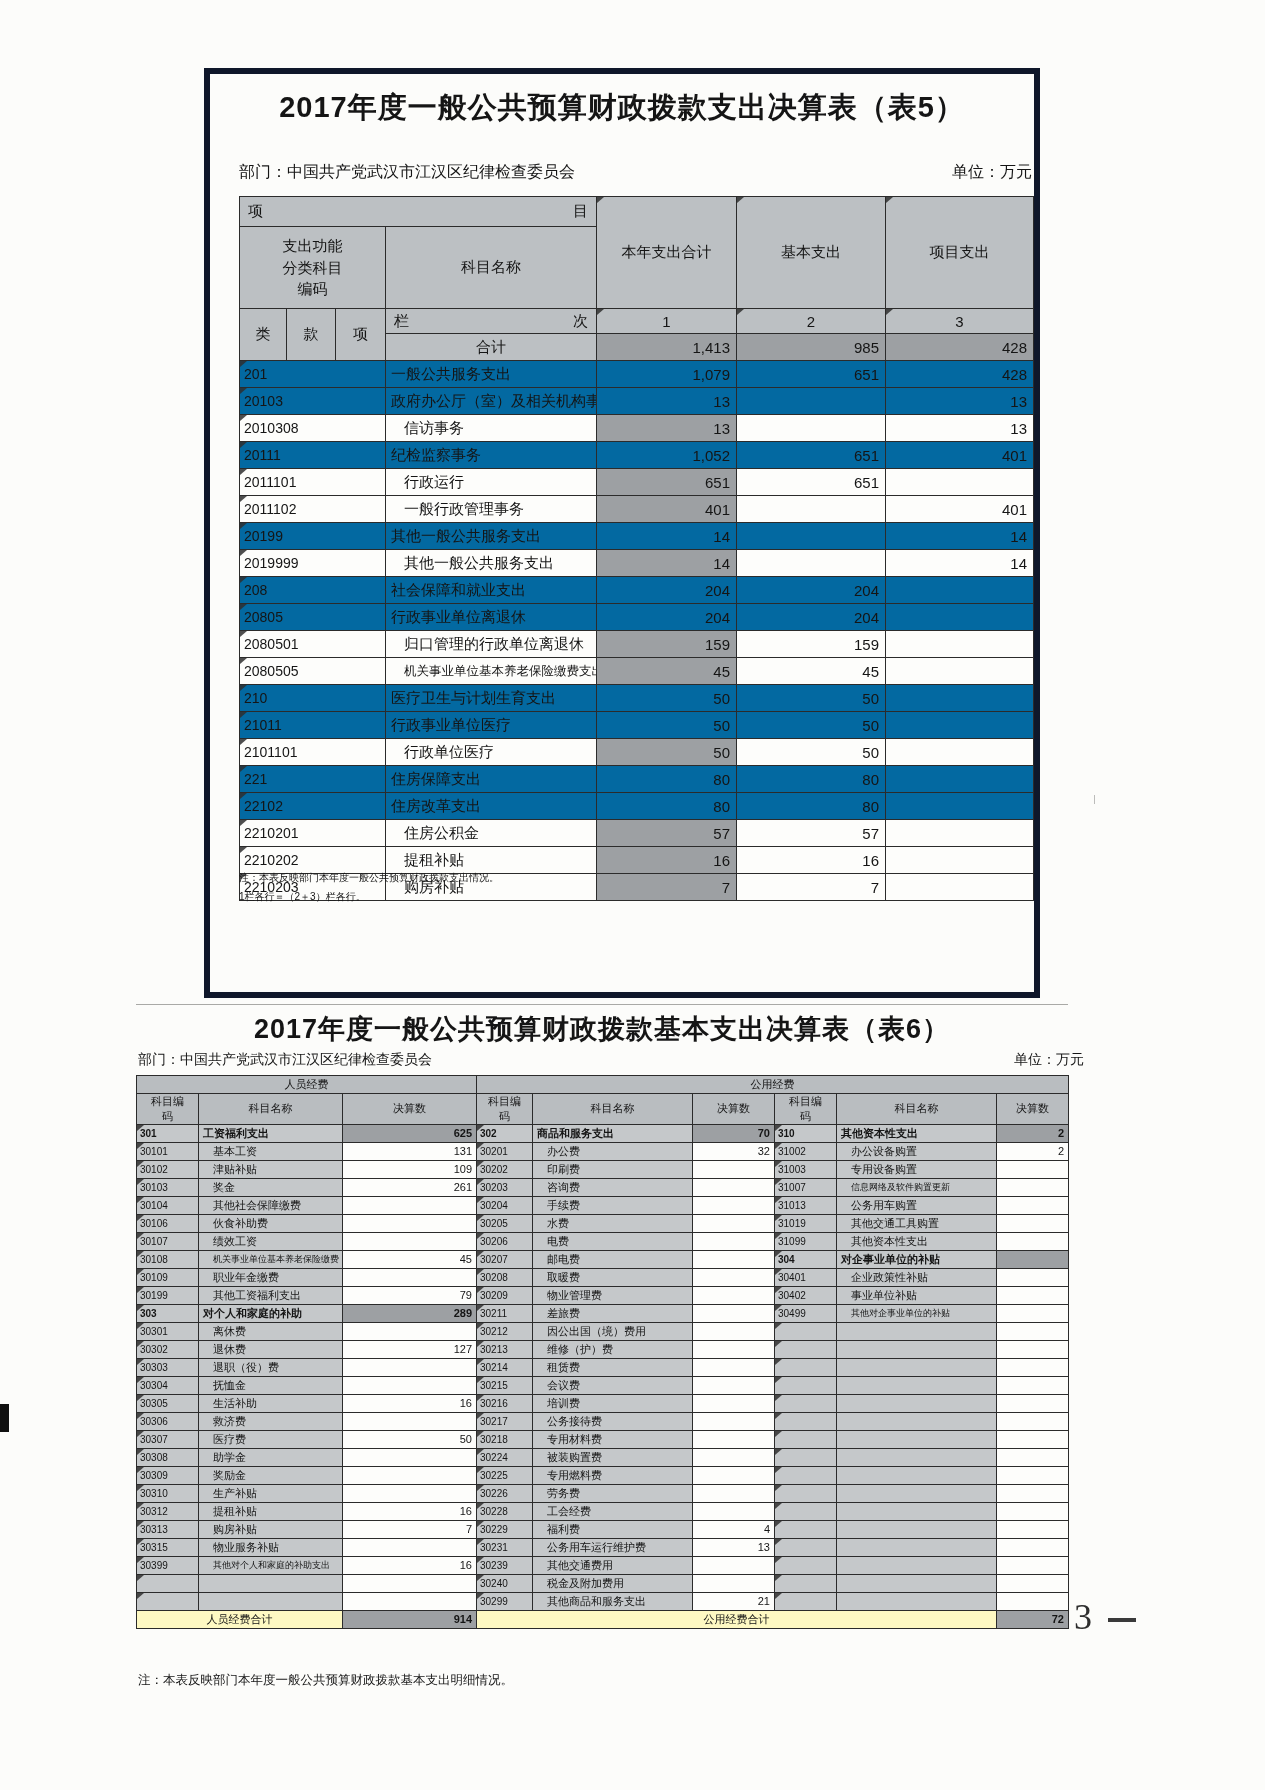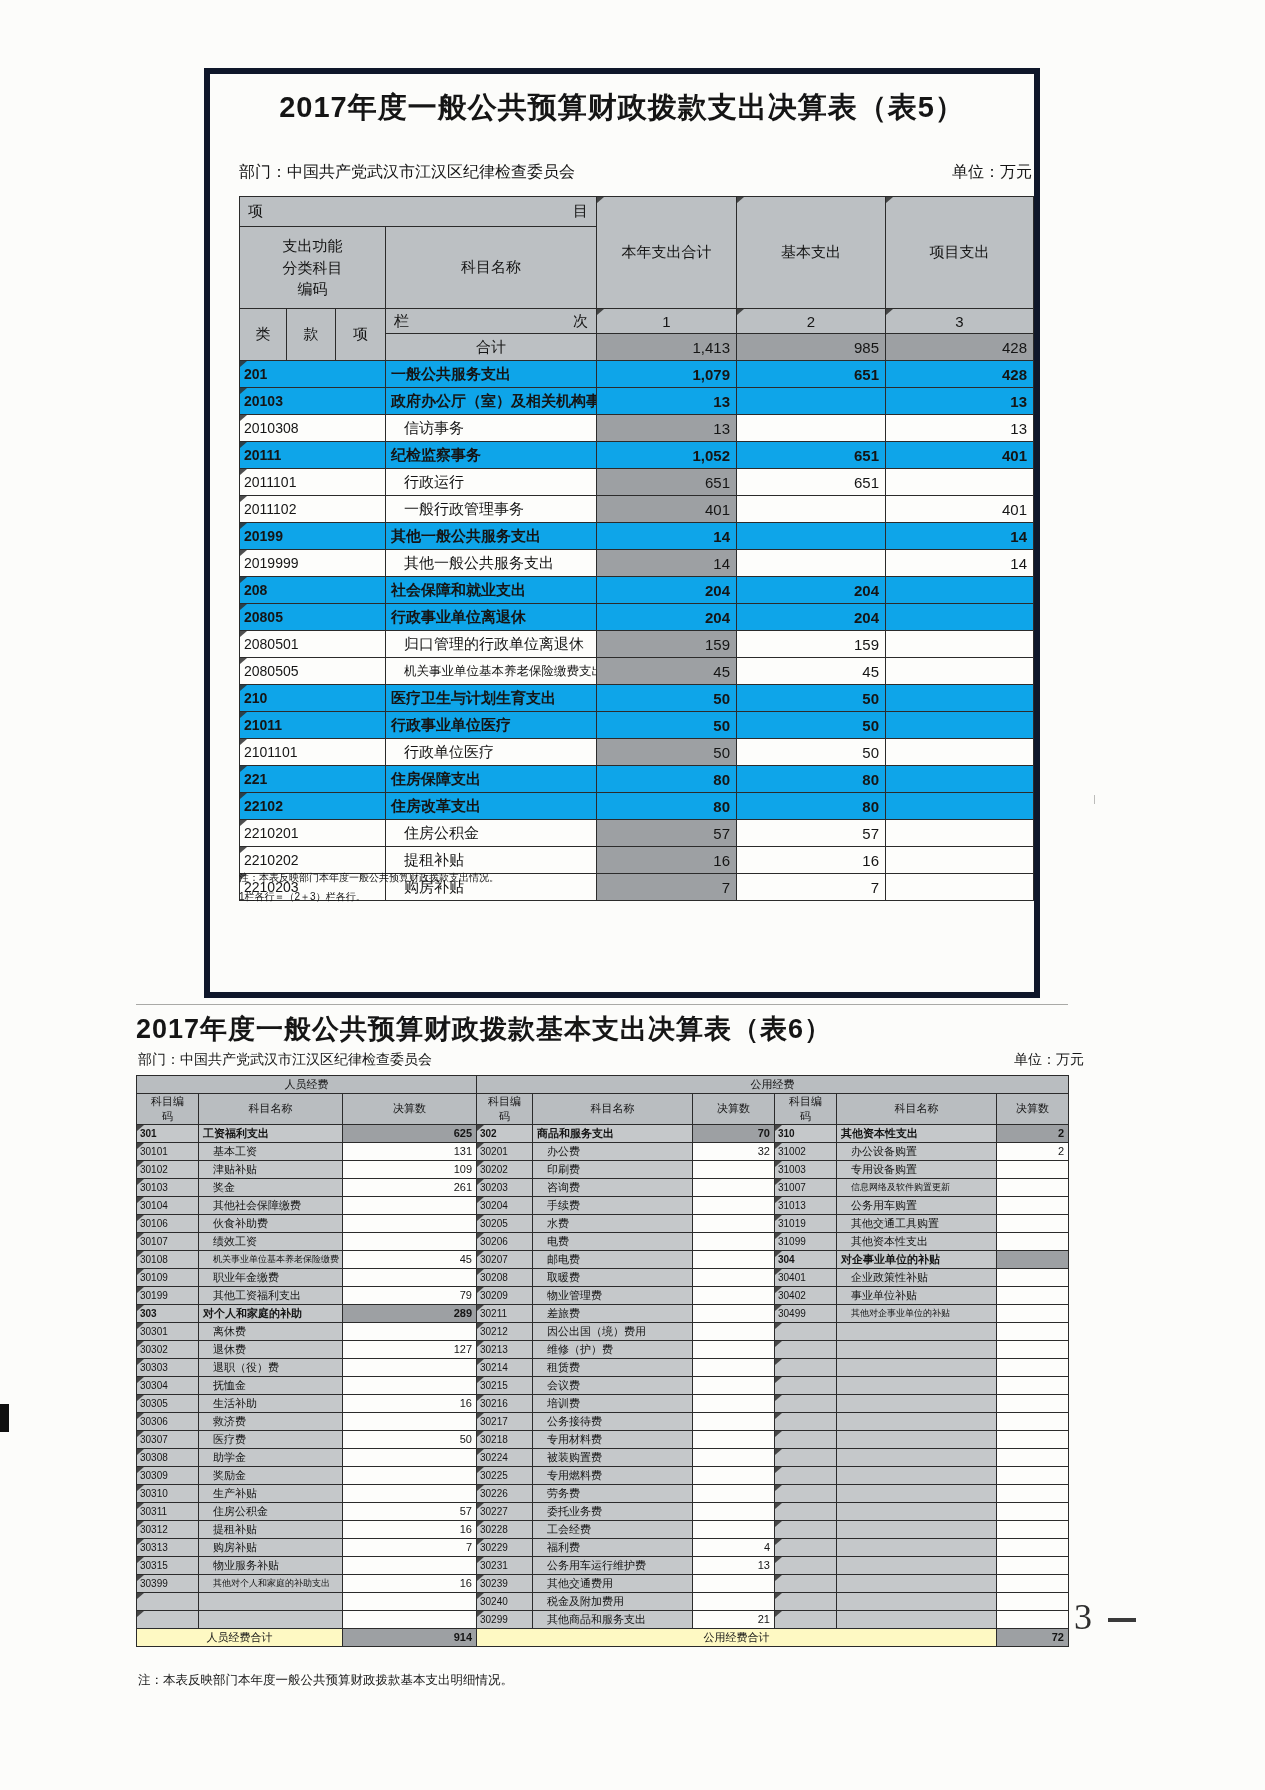--- a/index.html
+++ b/index.html
@@ -28,33 +28,33 @@
   .sp span{border:none;}
   .ch{white-space:pre-line;text-align:center;line-height:1.45;font-size:15px;}
   .nh{text-align:center;}
   .vh{text-align:center;font-size:15px;}
   .cen{text-align:center;}
   #t5 td.code{font-size:14px;padding-left:4px;}
   #t5 td.name{padding-left:5px;}
   #t5 td.name.ind{padding-left:18px;}
   #t5 td.name.sm{font-size:12.5px;}
   #t5 td.v{text-align:right;padding-right:6px;}
-  #t5 tr.cat td{background:#0ea5e9;font-weight:bold;}
+  #t5 tr.cat td{background:#0369a1;font-weight:normal;}
   #t5 tr.det td{background:#fdfdfb;}
   #t5 tr.det td.dkc{background:#9da0a3;}
   #t5 td.dkc{background:#9da0a3;}
   .t5notes{position:absolute;left:29px;top:794px;font-size:10px;line-height:1.9;}
 
   
   .wedge:before{content:"";position:absolute;left:0;top:0;border-style:solid;
                 border-width:6px 7px 0 0;border-color:#2f2f2f transparent transparent transparent;opacity:.85;}
 
   
   .t6box{position:absolute;left:136px;top:1004px;width:932px;border-top:1px solid #a9a9a6;}
-  .t6title{position:absolute;left:0;right:0;top:6px;font-size:27px;font-weight:bold;letter-spacing:1px;}
+  .t6title{position:absolute;left:0;right:0;top:6px;text-align:center;font-size:27px;font-weight:bold;letter-spacing:1px;}
   .t6meta{position:absolute;left:2px;right:-16px;top:46px;display:flex;justify-content:space-between;font-size:14px;}
   #t6{position:absolute;left:0;top:70px;width:932px;}
   #t6 td{font-size:11px;}
   .g6{height:21px;}
   .g6 td{text-align:center;background:#b9bdc0;}
   .hd6{height:43px;}
   .hd6 td{text-align:center;background:#b9bdc0;white-space:pre-line;line-height:1.35;}
   #t6 tbody tr{height:18px;}
   .ft6{height:23px;}
   #t6 td.lab{background:#c5c8ca;}
@@ -553,31 +553,20 @@
             <td class="lab n ind">生产补贴</td>
             <td class="val"></td>
             <td class="lab c wedge">30226</td>
             <td class="lab n ind">劳务费</td>
             <td class="val"></td>
             <td class="lab c wedge"></td>
             <td class="lab n ind"></td>
             <td class="val"></td>
           </tr>
           <tr>
-            <td class="lab c wedge">30311</td>
-            <td class="lab n ind">住房公积金</td>
-            <td class="val">57</td>
-            <td class="lab c wedge">30227</td>
-            <td class="lab n ind">委托业务费</td>
-            <td class="val"></td>
-            <td class="lab c wedge"></td>
-            <td class="lab n ind"></td>
-            <td class="val"></td>
-          </tr>
-          <tr>
             <td class="lab c wedge">30312</td>
             <td class="lab n ind">提租补贴</td>
             <td class="val">16</td>
             <td class="lab c wedge">30228</td>
             <td class="lab n ind">工会经费</td>
             <td class="val"></td>
             <td class="lab c wedge"></td>
             <td class="lab n ind"></td>
             <td class="val"></td>
           </tr>

